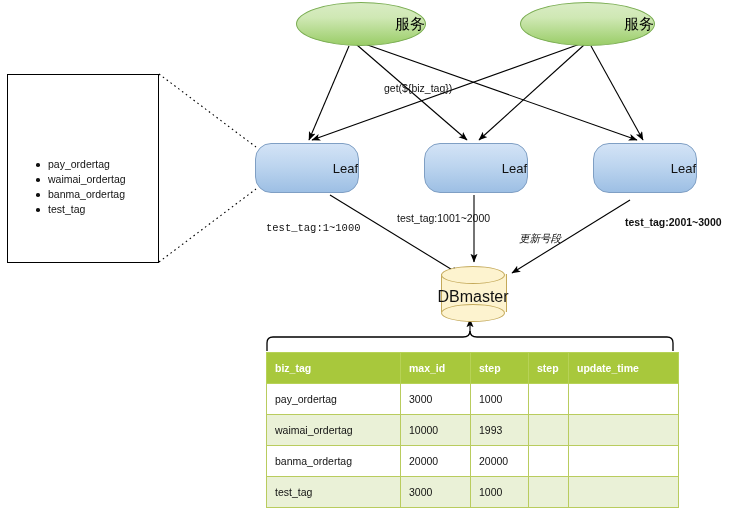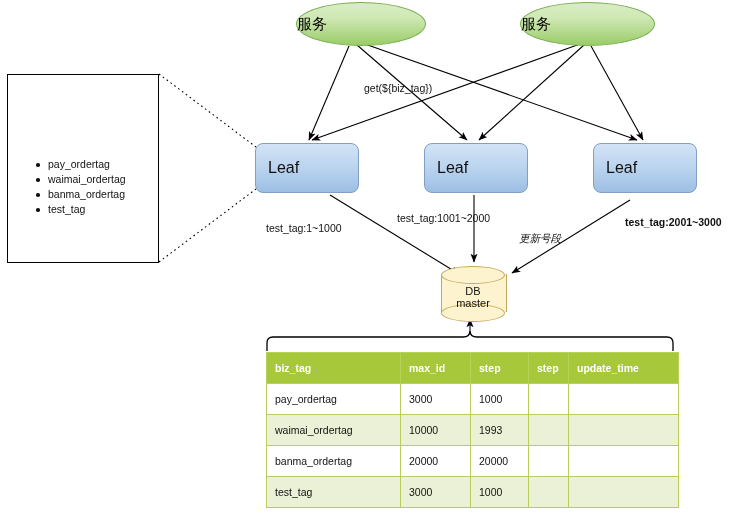--- a/index.html
+++ b/index.html
@@ -2,43 +2,43 @@
 <html><head>
 <meta charset="utf-8">
 <style>
   html,body{margin:0;padding:0;background:#ffffff;}
   body{width:743px;height:513px;position:relative;overflow:hidden;
        font-family:"Liberation Sans","DejaVu Sans",sans-serif;color:#000;}
   #canvas{position:absolute;left:0;top:0;width:743px;height:513px;}
   svg.layer{position:absolute;left:0;top:0;width:743px;height:513px;pointer-events:none;}
 
   .node{position:absolute;box-sizing:border-box;display:flex;align-items:center;
-        justify-content:flex-start;text-align:center;}
+        justify-content:flex-end;text-align:center;}
 
   
   .service{border-radius:50%;border:1px solid #7aad52;
            background:linear-gradient(to bottom,#d9ecc4 0%,#cfe8b4 35%,#9acd68 100%);
            font-size:15px;color:#000;}
 
   
-  .leaf{border-radius:8px;border:1px solid #7f9fc4;
+  .leaf{border-radius:16px;border:1px solid #7f9fc4;
         background:linear-gradient(to bottom,#d3e3f6 0%,#bdd5ef 45%,#9dbfe4 100%);
-        font-size:16px;color:#111;padding-left:12px;}
+        font-size:13px;color:#111;padding-left:12px;}
 
   
   .db{position:absolute;width:64px;height:54px;}
   .db .body{position:absolute;left:0;top:8px;width:64px;height:38px;
             background:#fdf3cf;border-left:1px solid #c4a95a;border-right:1px solid #c4a95a;}
   .db .top{position:absolute;left:0;top:0;width:62px;height:16px;border-radius:50%;
            background:#fdf3cf;border:1px solid #c4a95a;}
   .db .bot{position:absolute;left:0;top:38px;width:62px;height:16px;border-radius:50%;
            background:#fdf3cf;border:1px solid #c4a95a;}
   .db .lbl{position:absolute;left:0;top:12px;width:64px;height:38px;display:flex;
-           flex-direction:column;align-items:center;justify-content:center;
-           font-size:11px;line-height:12px;color:#111;z-index:3;}
+           flex-direction:row;align-items:center;justify-content:center;
+           font-size:16px;line-height:12px;color:#111;z-index:3;}
 
   
   .callout{position:absolute;border:1px solid #000;background:#fff;box-sizing:border-box;}
   .callout ul{margin:0;padding:0;list-style:none;position:absolute;left:26px;top:82px;}
   .callout li{font-size:10.5px;line-height:15px;color:#111;position:relative;padding-left:14px;}
   .callout li:before{content:"";position:absolute;left:2px;top:6px;width:3.5px;height:3.5px;
                      border-radius:50%;background:#111;}
 
   
   .elabel{position:absolute;font-size:10.5px;color:#111;white-space:nowrap;}
@@ -119,23 +119,23 @@
   <div class="db" style="left:441px;top:266px;">
     <div class="body"></div>
     <div class="bot"></div>
     <div class="top"></div>
     <div class="lbl">
       <span>DB</span>
       <span>master</span>
     </div>
   </div>
 
-  <div class="elabel" style="left:364px;top:82px;">get(${biz_tag})</div>
+  <div class="elabel" style="left:384px;top:82px;">get(${biz_tag})</div>
 
-  <div class="elabel" style="left:266px;top:222px;">test_tag:1~1000</div>
+  <div class="elabel" style="left:266px;top:222px;font-family:Liberation Mono, monospace;">test_tag:1~1000</div>
 
   <div class="elabel" style="left:397px;top:212px;text-align:center;">test_tag:1001~2000</div>
 
   <div class="elabel" style="left:625px;top:216px;font-weight:bold;">test_tag:2001~3000</div>
 
   <div class="elabel" style="left:519px;top:232px;font-style:italic;">更新号段</div>
 
   <div class="callout" style="left:7px;top:74px;width:152px;height:189px;">
     <ul>
       <li>pay_ordertag</li>

